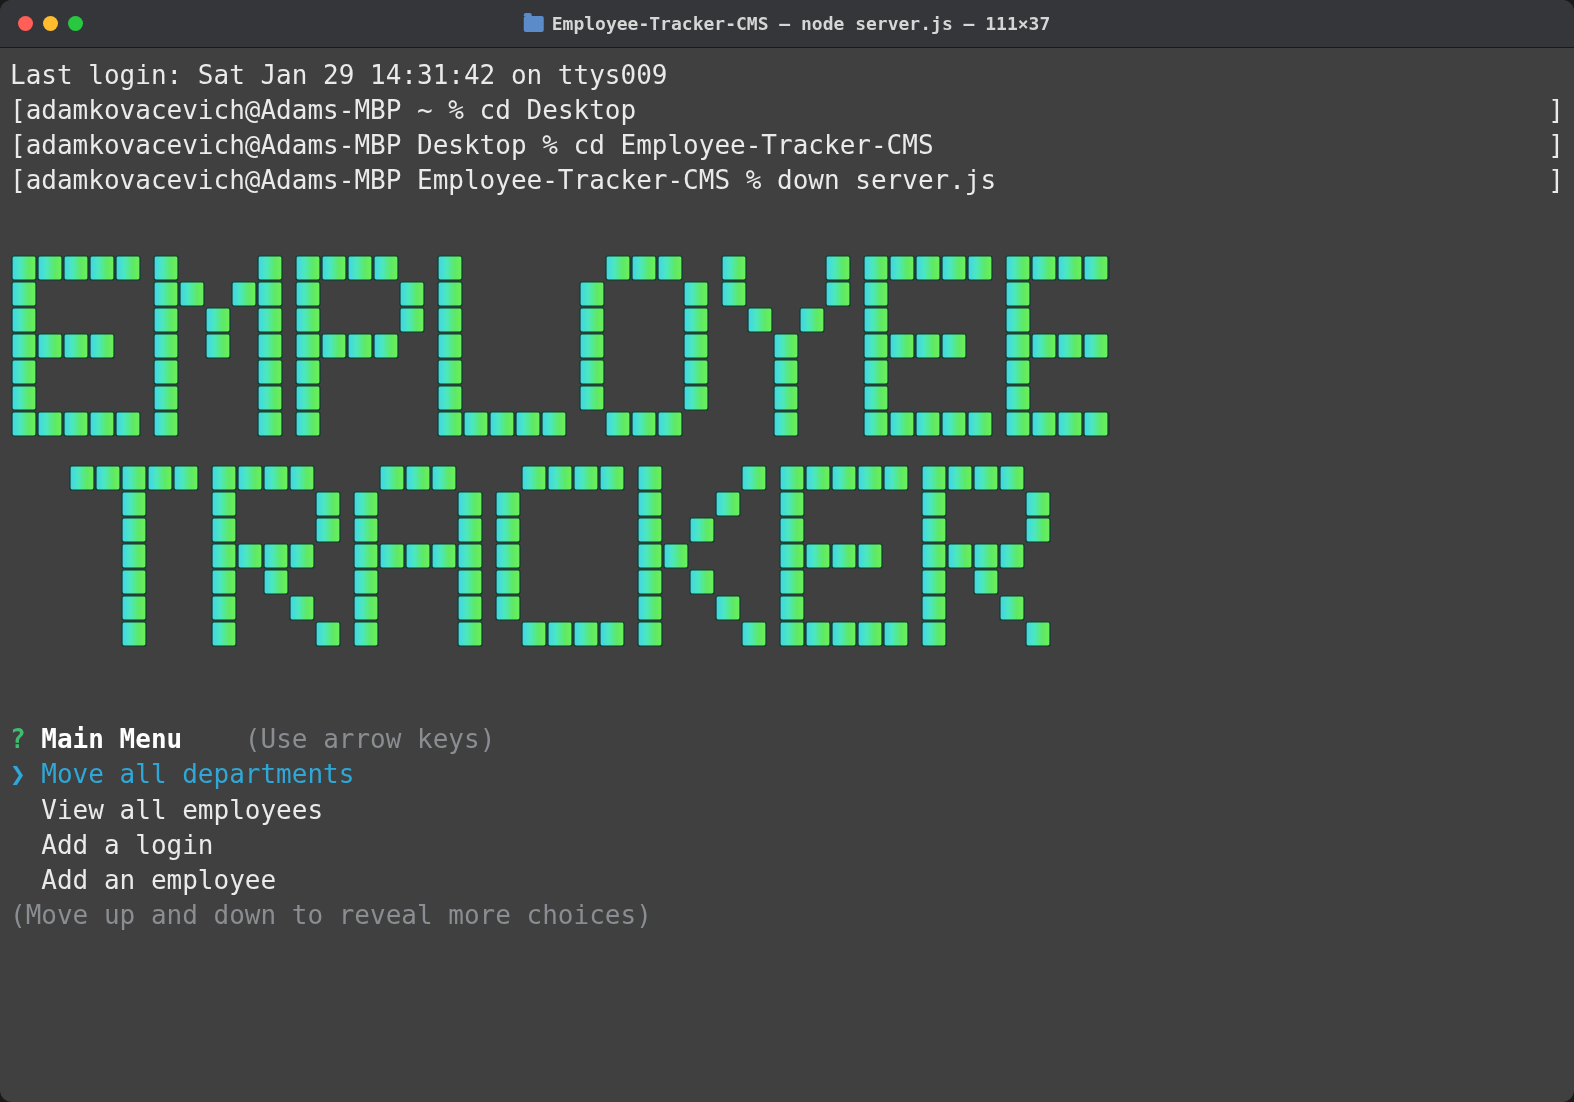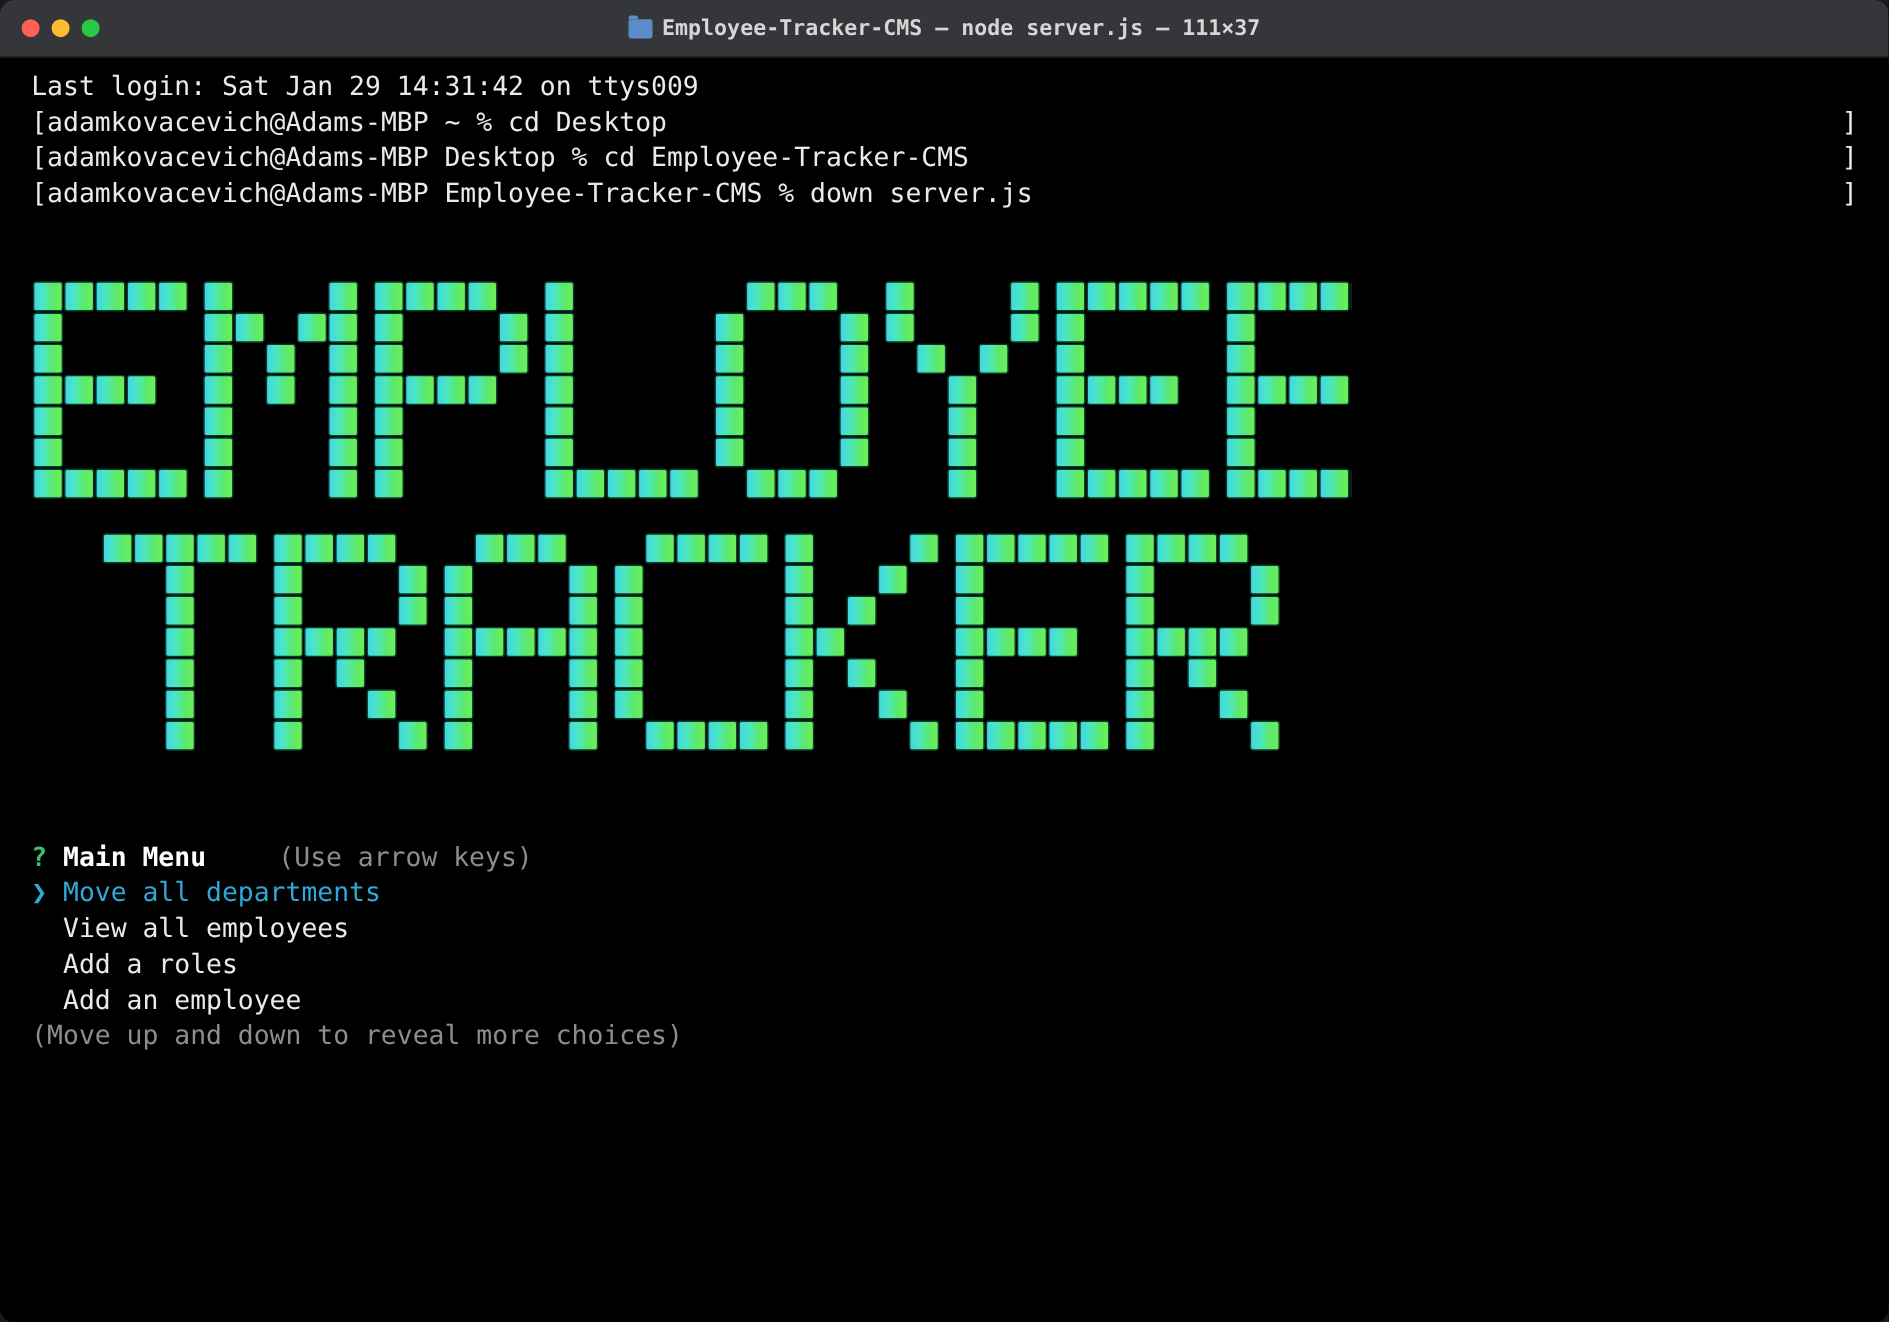--- a/index.html
+++ b/index.html
@@ -6,21 +6,21 @@
     body {
       background: #1a1a1a;
       font-family: 'SF Mono', 'Menlo', 'Monaco', 'Consolas', monospace;
       width: 1574px;
       height: 1102px;
       overflow: hidden;
     }
     .window {
       width: 100%;
       height: 100%;
-      background: #000000;
+      background: #404040;
       border-radius: 12px;
       overflow: hidden;
       display: flex;
       flex-direction: column;
     }
     .titlebar {
       height: 48px;
       background: #35363a;
       display: flex;
       align-items: center;
@@ -63,23 +63,23 @@
       position: absolute;
       top: -3px;
       left: 0;
       width: 8px;
       height: 3px;
       background: #5b8bc9;
       border-radius: 2px 2px 0 0;
     }
     .terminal {
       flex: 1;
-      padding: 10px 26px;
+      padding: 10px 10px;
       color: #eaeaea;
-      font-size: 22px;
+      font-size: 26px;
       line-height: 1.35;
       overflow: hidden;
     }
     .line { white-space: pre; }
     .bracket { color: #eaeaea; }
     .prompt-text { color: #eaeaea; }
     .right-bracket { float: right; color: #eaeaea; }
     .ascii-banner {
       margin: 28px 0 40px 0;
       font-family: monospace;
@@ -370,18 +370,18 @@
             <rect x="1016" y="368" width="24" height="24" fill="url(#grad)" stroke="#0a3d2a" stroke-width="1.2" rx="2"></rect>
           </g>
       </svg>
     </div>
 
     <div class="menu-area">
       <div class="line"><span class="q-mark">?</span> <span class="menu-title">Main Menu</span> <span class="hint">(Use arrow keys)</span></div>
 
       <div class="line"><span class="pointer">❯</span> <span class="selected">Move all departments</span></div>
       <div class="line option">  <span>View all employees</span></div>
-      <div class="line option">  <span>Add a roles</span></div>
+      <div class="line option">  <span>Add a login</span></div>
       <div class="line option">  <span>Add an employee</span></div>
       <div class="line help">(Move up and down to reveal more choices)</div>
     </div>
   </div>
 </div>
 
 </body></html>

